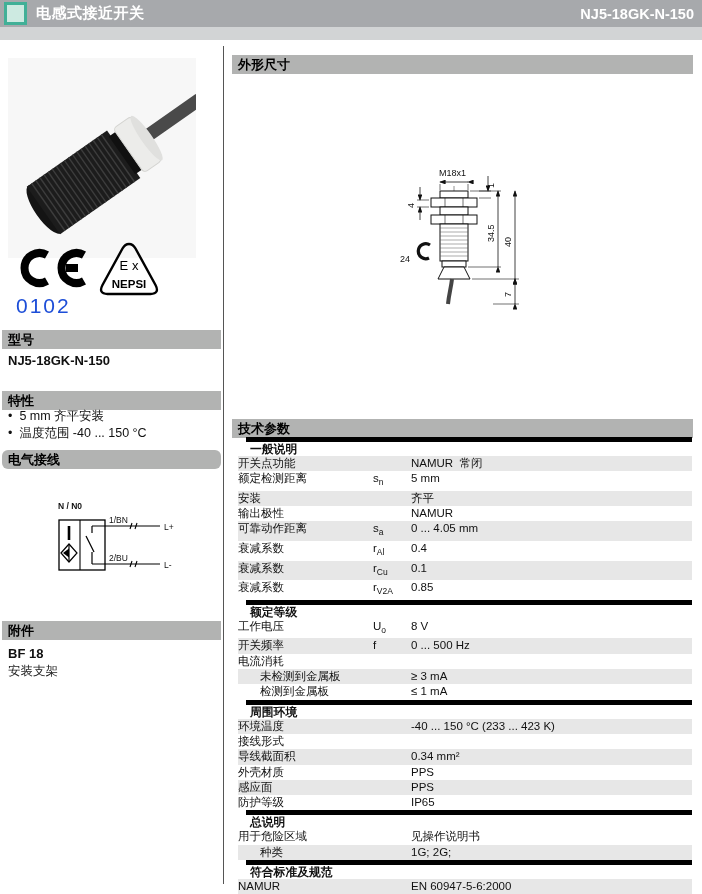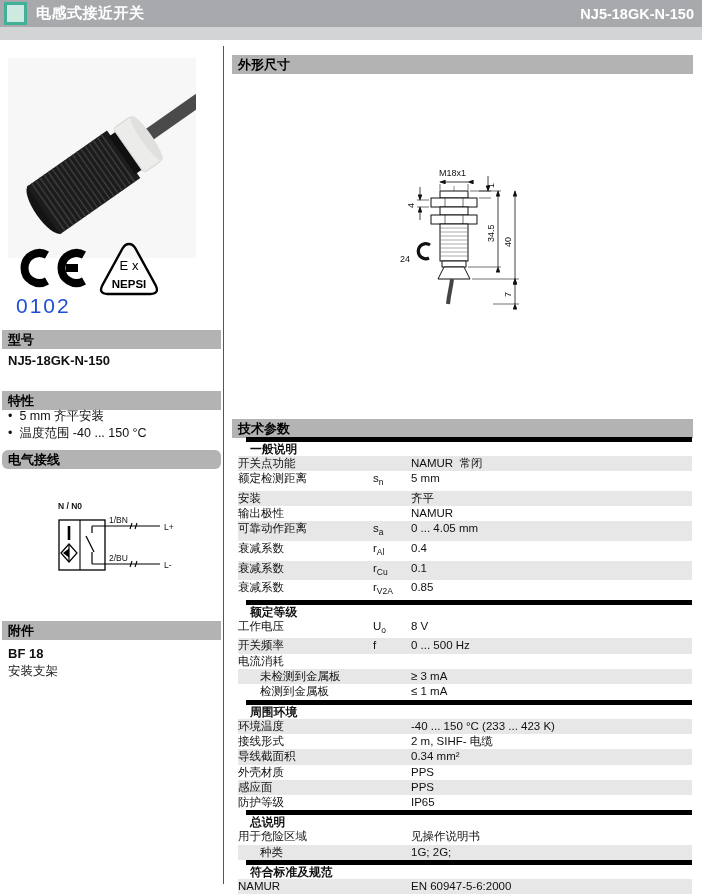--- a/index.html
+++ b/index.html
@@ -324,21 +324,20 @@
   <div class="spec-row shaded">
     <div class="lbl">环境温度</div>
     <div class="sym"></div>
     <div class="val">-40 ... 150 °C (233 ... 423 K)</div>
   </div>
 
 
   <div class="spec-row">
     <div class="lbl">接线形式</div>
     <div class="sym"></div>
-    <div class="val">2 m, SIHF- 电缆</div>
   </div>
 
   <div class="spec-row shaded">
     <div class="lbl">导线截面积</div>
     <div class="sym"></div>
     <div class="val">0.34 mm²</div>
   </div>
 
   <div class="spec-row">
     <div class="lbl">外壳材质</div>

